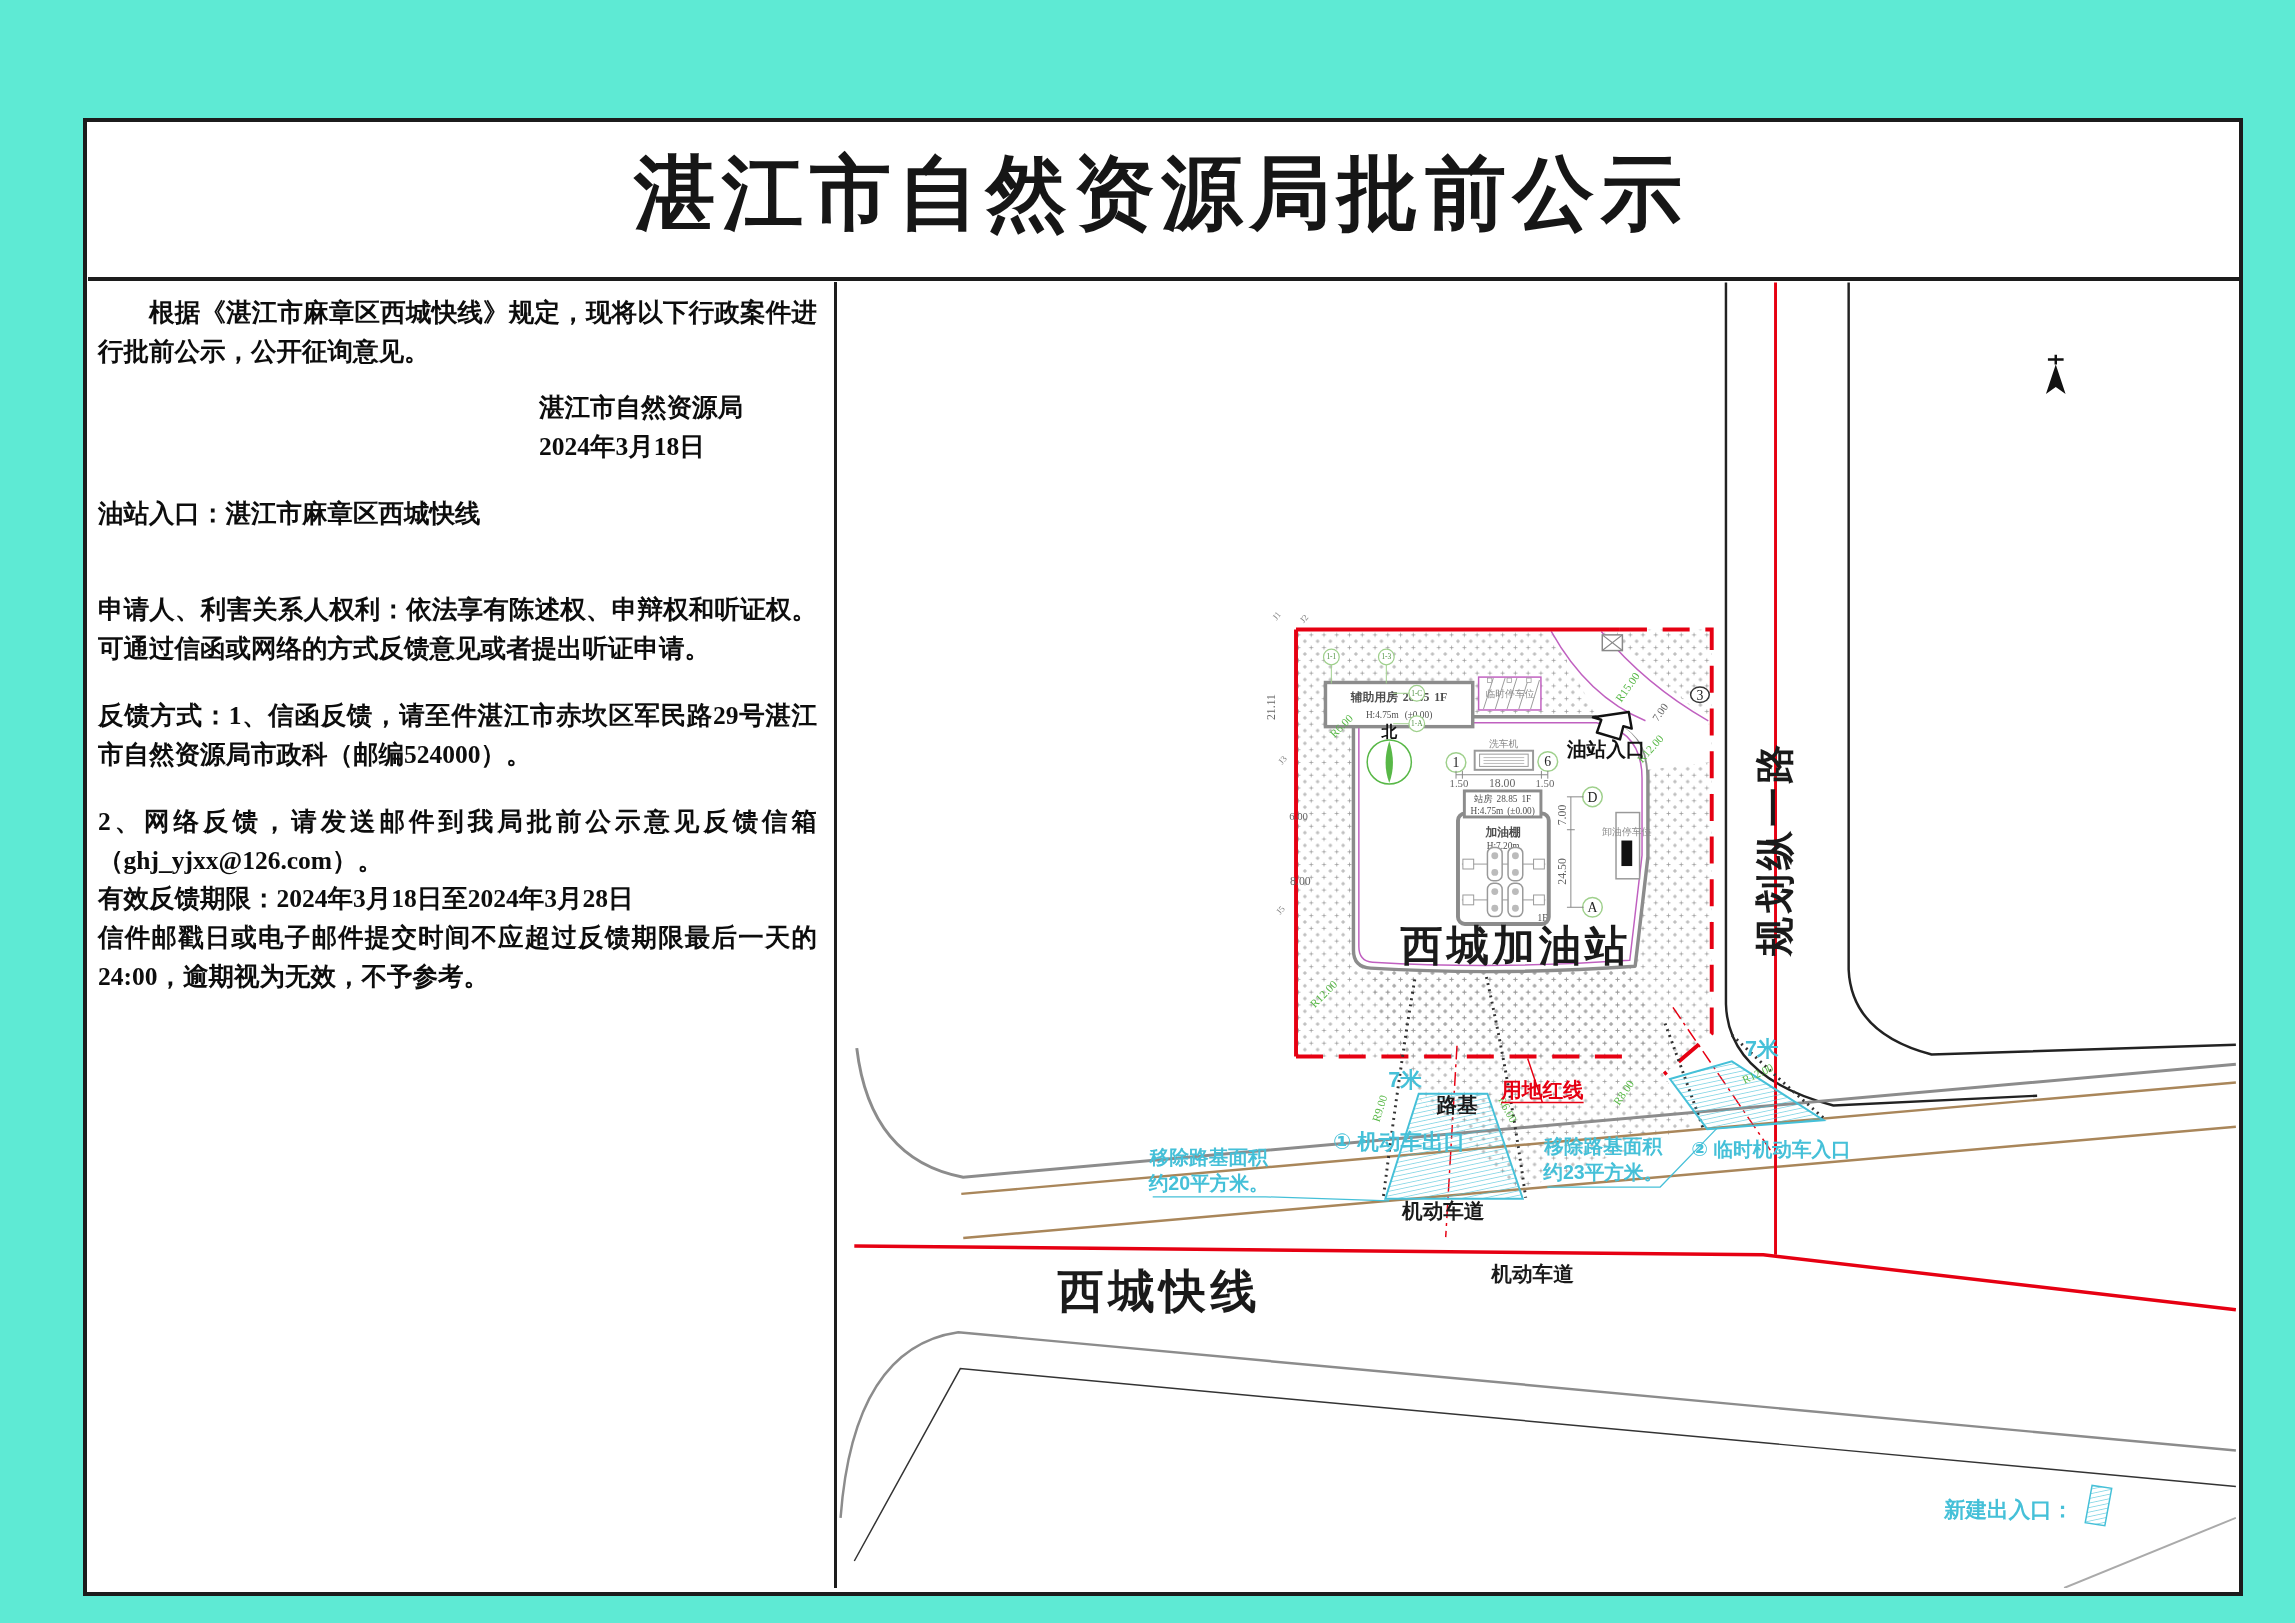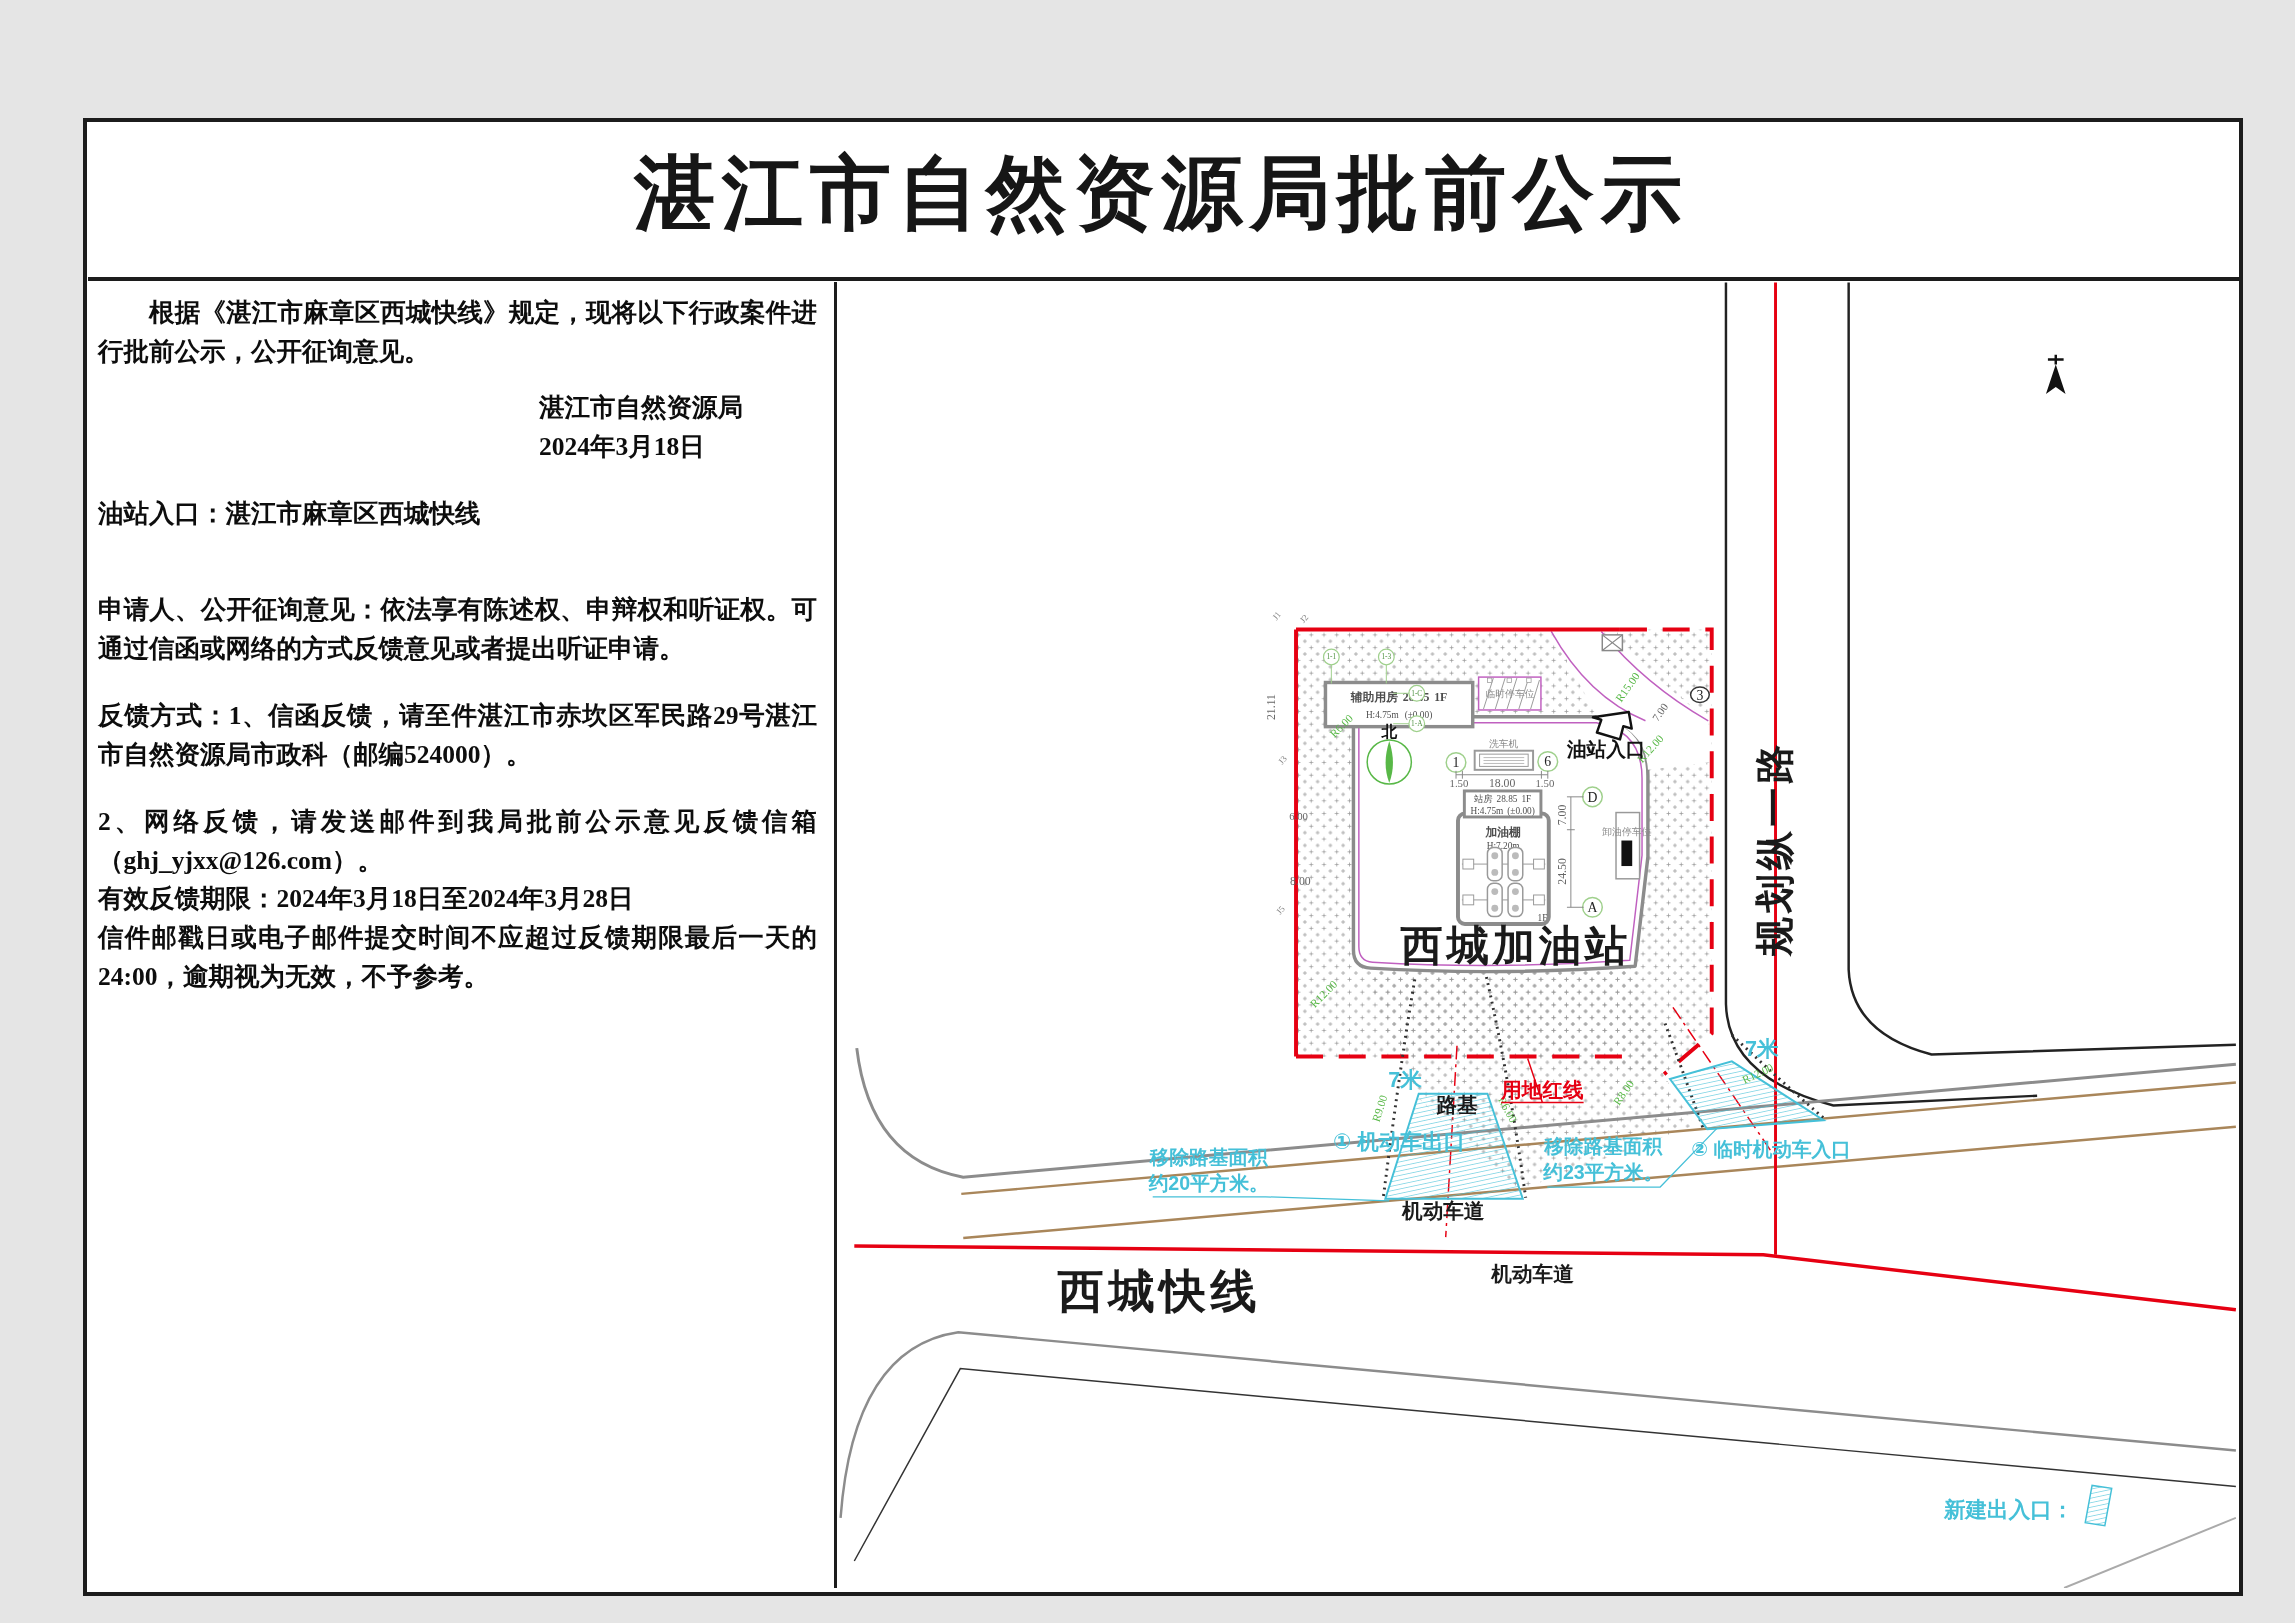--- a/index.html
+++ b/index.html
@@ -1,16 +1,16 @@
 <!DOCTYPE html>
 <html style="font-size:7.9px"><head>
 <meta charset="utf-8">
 <style>
   html,body{margin:0;padding:0;background:#fff;}
-  .page{position:relative;width:2295px;height:1624px;background:#e5e5e5;overflow:hidden;
+  .page{position:relative;width:2295px;height:1624px;background:#5eead4;overflow:hidden;
         font-family:"Liberation Serif","DejaVu Serif",serif;color:#111;}
   .frame{position:absolute;left:83px;top:118px;width:2152px;height:1470px;
          border:4.9px solid #1c1c1c;box-sizing:content-box;background:#fff;}
   .doc-title{position:absolute;left:88px;top:140px;width:2147px;text-align:center;
              font-size:81px;font-weight:700;letter-spacing:6.9px;color:#161616;white-space:nowrap;}
   .hsep{position:absolute;left:88px;top:277px;width:2152px;height:4.4px;background:#1c1c1c;}
   .vsep{position:absolute;left:834px;top:282px;width:3.4px;height:1306px;background:#1c1c1c;}
   .notice{position:absolute;left:98px;top:294px;width:719px;
           font-size:25.5px;font-weight:600;line-height:1.52;color:#0d0d0d;text-align:justify;}
   .notice p{margin:0;}
@@ -58,21 +58,21 @@
     <p class="indent">根据《湛江市麻章区西城快线》规定，现将以下行政案件进行批前公示，公开征询意见。</p>
     <div class="gap-sm"></div>
     <div class="sig">
       <div>湛江市自然资源局</div>
       <div>2024年3月18日</div>
     </div>
     <div class="gap"></div>
     <p>油站入口：湛江市麻章区西城快线</p>
     <div class="gap"></div>
     <div class="gap"></div>
-    <p>申请人、公开征询意见：依法享有陈述权、申辩权和听证权。可通过信函或网络的方式反馈意见或者提出听证申请。</p>
+    <p>申请人、利害关系人权利：依法享有陈述权、申辩权和听证权。可通过信函或网络的方式反馈意见或者提出听证申请。</p>
     <div class="gap"></div>
     <p>反馈方式：1、信函反馈，请至件湛江市赤坎区军民路29号湛江市自然资源局市政科（邮编524000）。</p>
     <div class="gap"></div>
     <p>2、网络反馈，请发送邮件到我局批前公示意见反馈信箱（ghj_yjxx@126.com）。</p>
     <p>有效反馈期限：2024年3月18日至2024年3月28日</p>
     <p>信件邮戳日或电子邮件提交时间不应超过反馈期限最后一天的24:00，逾期视为无效，不予参考。</p>
   </div>
 
   <svg class="map" viewBox="1707 574 2848 2661">
     <defs>

